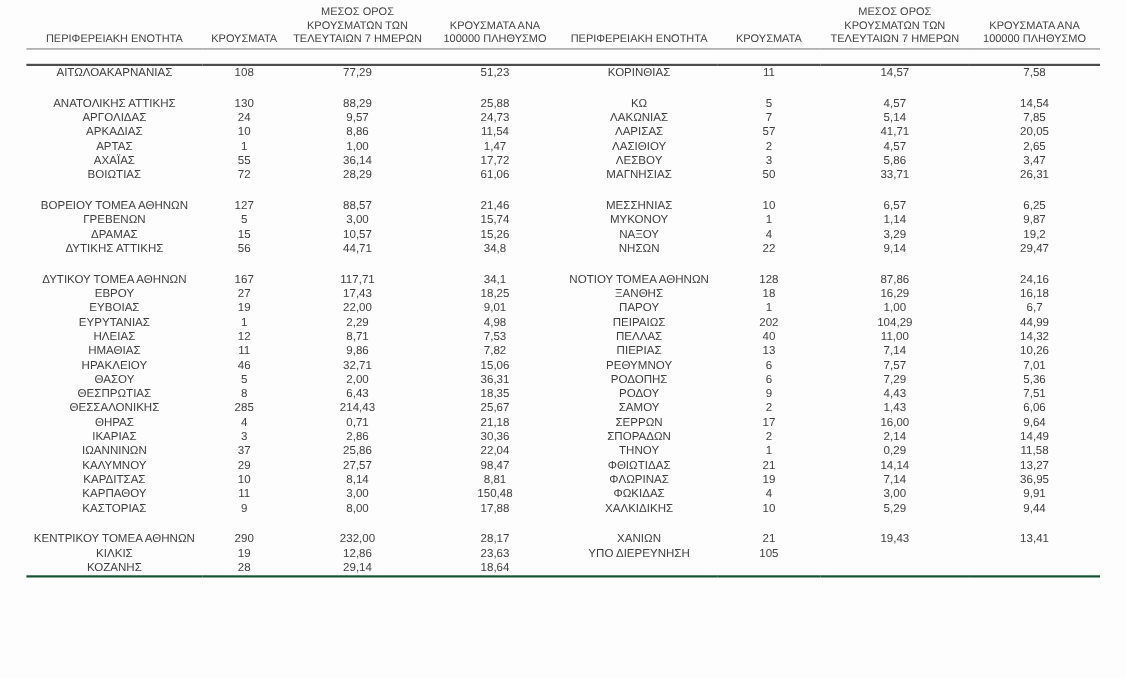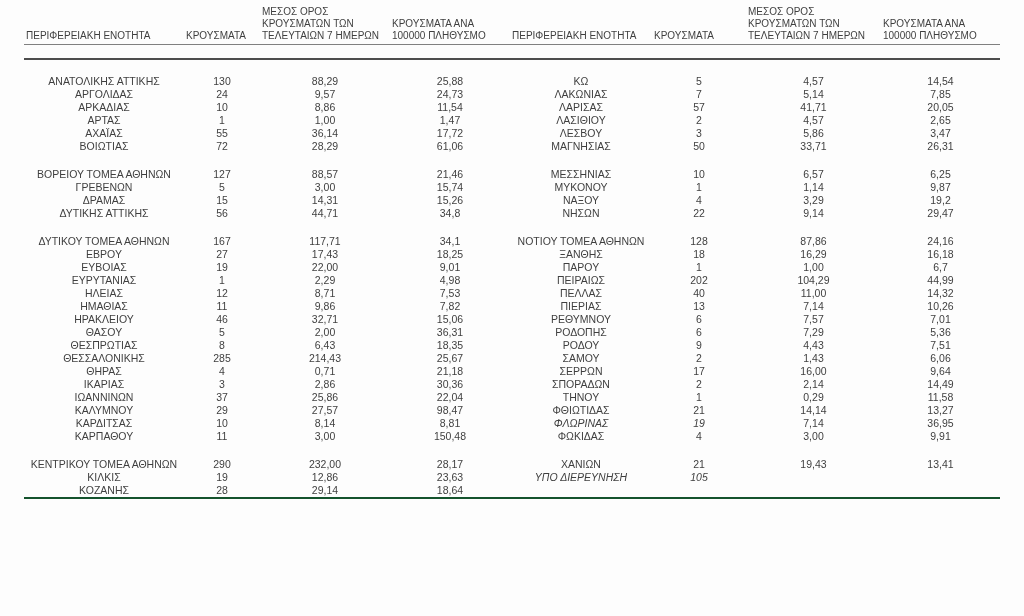--- a/index.html
+++ b/index.html
@@ -10,33 +10,33 @@
     color:#3f3f3f;
     overflow:hidden;
   }
   .sheet { position:relative; width:1024px; height:616px; background:#fdfdfd; }
   table.cases {
     position:absolute; left:24px; top:6px; width:976px;
     border-collapse:collapse; table-layout:fixed;
   }
   table.cases th {
     font-weight:normal; font-size:10px; line-height:12px;
-    text-align:left; vertical-align:bottom;
+    text-align:center; vertical-align:bottom;
     padding:0 2px 2px 2px;
     border-bottom:1px solid #808080;
   }
   tr.rule td { height:2px; border-bottom:2px solid #4d4d4d; padding:0; }
   table.cases td {
     font-size:10.5px; line-height:13px; height:13px;
     text-align:center; vertical-align:middle;
     padding:0 2px; overflow:hidden; white-space:nowrap;
   }
   tbody tr.sep td { height:15px; border:none; }
   tbody tr:last-child td { border-bottom:2px solid #14532d; }
-  td.it { font-style:italic; }
+  td.it { }
 </style>
 </head>
 <body>
 
 <div class="sheet">
   <table class="cases">
     <colgroup>
       <col style="width:160px">
         <col style="width:76px">
         <col style="width:130px">
@@ -55,20 +55,30 @@
         <th>ΠΕΡΙΦΕΡΕΙΑΚΗ ΕΝΟΤΗΤΑ</th>
         <th>ΚΡΟΥΣΜΑΤΑ</th>
         <th>ΜΕΣΟΣ ΟΡΟΣ ΚΡΟΥΣΜΑΤΩΝ ΤΩΝ ΤΕΛΕΥΤΑΙΩΝ 7 ΗΜΕΡΩΝ</th>
         <th>ΚΡΟΥΣΜΑΤΑ ΑΝΑ 100000 ΠΛΗΘΥΣΜΟ</th>
       </tr>
       <tr class="rule">
           <td colspan="8"></td>
         </tr>
     </thead>
     <tbody id="rows-body">
+        <tr>
+          <td>ΑΙΤΩΛΟΑΚΑΡΝΑΝΙΑΣ</td>
+          <td>108</td>
+          <td>77,29</td>
+          <td>51,23</td>
+          <td>ΚΟΡΙΝΘΙΑΣ</td>
+          <td>11</td>
+          <td>14,57</td>
+          <td>7,58</td>
+        </tr>
         <tr class="sep">
           <td colspan="8"></td>
         </tr>
         <tr>
           <td>ΑΝΑΤΟΛΙΚΗΣ ΑΤΤΙΚΗΣ</td>
           <td>130</td>
           <td>88,29</td>
           <td>25,88</td>
           <td>ΚΩ</td>
           <td>5</td>
@@ -144,21 +154,21 @@
           <td>3,00</td>
           <td>15,74</td>
           <td>ΜΥΚΟΝΟΥ</td>
           <td>1</td>
           <td>1,14</td>
           <td>9,87</td>
         </tr>
         <tr>
           <td>ΔΡΑΜΑΣ</td>
           <td>15</td>
-          <td>14,31</td>
+          <td>10,57</td>
           <td>15,26</td>
           <td>ΝΑΞΟΥ</td>
           <td>4</td>
           <td>3,29</td>
           <td>19,2</td>
         </tr>
         <tr>
           <td>ΔΥΤΙΚΗΣ ΑΤΤΙΚΗΣ</td>
           <td>56</td>
           <td>44,71</td>
@@ -324,20 +334,30 @@
         <tr>
           <td>ΚΑΡΠΑΘΟΥ</td>
           <td>11</td>
           <td>3,00</td>
           <td>150,48</td>
           <td>ΦΩΚΙΔΑΣ</td>
           <td>4</td>
           <td>3,00</td>
           <td>9,91</td>
         </tr>
+        <tr>
+          <td>ΚΑΣΤΟΡΙΑΣ</td>
+          <td>9</td>
+          <td>8,00</td>
+          <td>17,88</td>
+          <td>ΧΑΛΚΙΔΙΚΗΣ</td>
+          <td>10</td>
+          <td>5,29</td>
+          <td>9,44</td>
+        </tr>
         <tr class="sep">
           <td colspan="8"></td>
         </tr>
         <tr>
           <td>ΚΕΝΤΡΙΚΟΥ ΤΟΜΕΑ ΑΘΗΝΩΝ</td>
           <td>290</td>
           <td>232,00</td>
           <td>28,17</td>
           <td>ΧΑΝΙΩΝ</td>
           <td>21</td>

